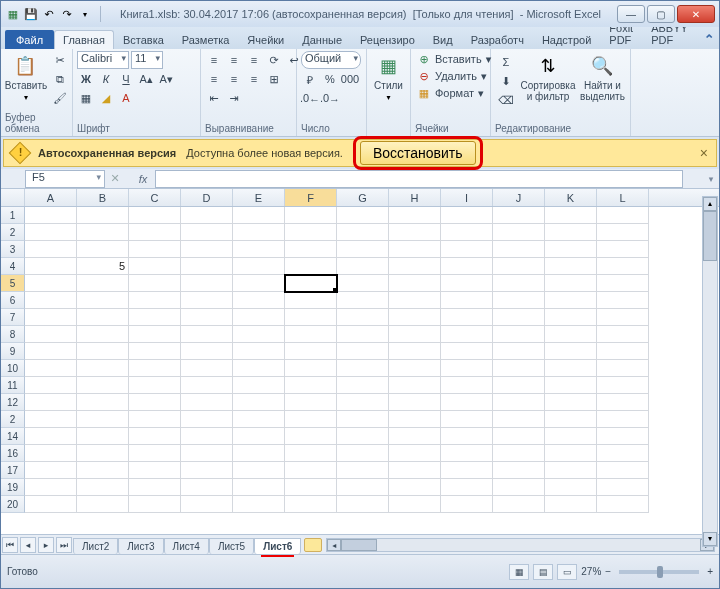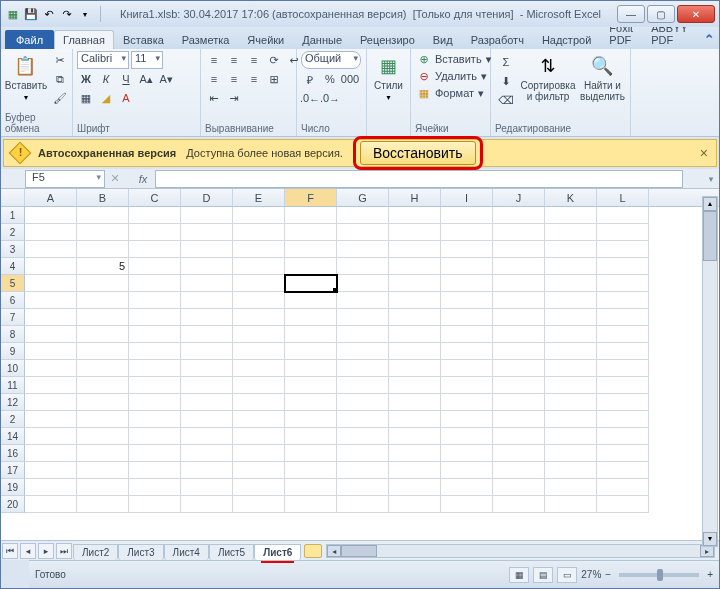--- a/index.html
+++ b/index.html
@@ -79,21 +79,21 @@
 .stab { padding: 2px 8px; border:1px solid #b5c5d8; border-bottom:none; background:#e7edf5; margin-top:2px; border-radius:0 0 3px 3px; font-size:10px;}
 .stab.active { background:#fff; font-weight:bold; position:relative;}
 .stab.active::after{content:""; position:absolute; left:6px; right:6px; bottom:-3px; height:2px; background:#e00;}
 .newsheet { width:18px; height:14px; border:1px solid #d0b060; background:#fce89a; margin-left:3px; border-radius:2px;}
 .hscroll { flex:1; margin:0 4px; height:14px; border:1px solid #b5c5d8; background:#e2e8f0; position:relative;}
 .hscroll .thumb{position:absolute; left:0; width:36px; top:0; bottom:0; background:#c3cfde; border:1px solid #9ab;}
 .hscroll .arr{position:absolute; top:0; bottom:0; width:14px; background:#d5dfec; border:1px solid #9ab; text-align:center; font-size:8px; line-height:12px;}
 .hscroll .arr.l{left:0;} .hscroll .arr.r{right:0;}
 
 
-.status { height:28px; background:linear-gradient(#e7edf5,#d5dfec); border-top:1px solid #b5c5d8; display:flex; align-items:center; font-size:10px; color:#3a4a5a; padding:0 6px; gap:6px;margin-left:28px;}
+.status { height:34px; background:linear-gradient(#e7edf5,#d5dfec); border-top:1px solid #b5c5d8; display:flex; align-items:center; font-size:10px; color:#3a4a5a; padding:0 6px; gap:6px;}
 .status .zoom { margin-left:auto; display:flex; align-items:center; gap:4px;}
 .viewbtn { width:20px; height:16px; border:1px solid #b5c5d8; background:#eef3f9; font-size:9px; text-align:center; line-height:14px;}
 .slider { width:80px; height:4px; background:#b5c5d8; position:relative; margin:0 4px;}
 .slider .th{position:absolute; left:38px; top:-4px; width:6px; height:12px; background:#8a9db3; border-radius:2px;}
 
 .vscroll { position:absolute; right:2px; top:196px; bottom:42px; width:16px; border:1px solid #b5c5d8; background:#e2e8f0;}
 .vscroll .arr{position:absolute; left:0; right:0; height:14px; background:#d5dfec; border:1px solid #9ab; text-align:center; font-size:8px; line-height:12px;}
 .vscroll .arr.t{top:0;} .vscroll .arr.b{bottom:0;}
 .vscroll .thumb{position:absolute; left:0; right:0; top:14px; height:50px; background:#c3cfde; border:1px solid #9ab;}
 </style>

